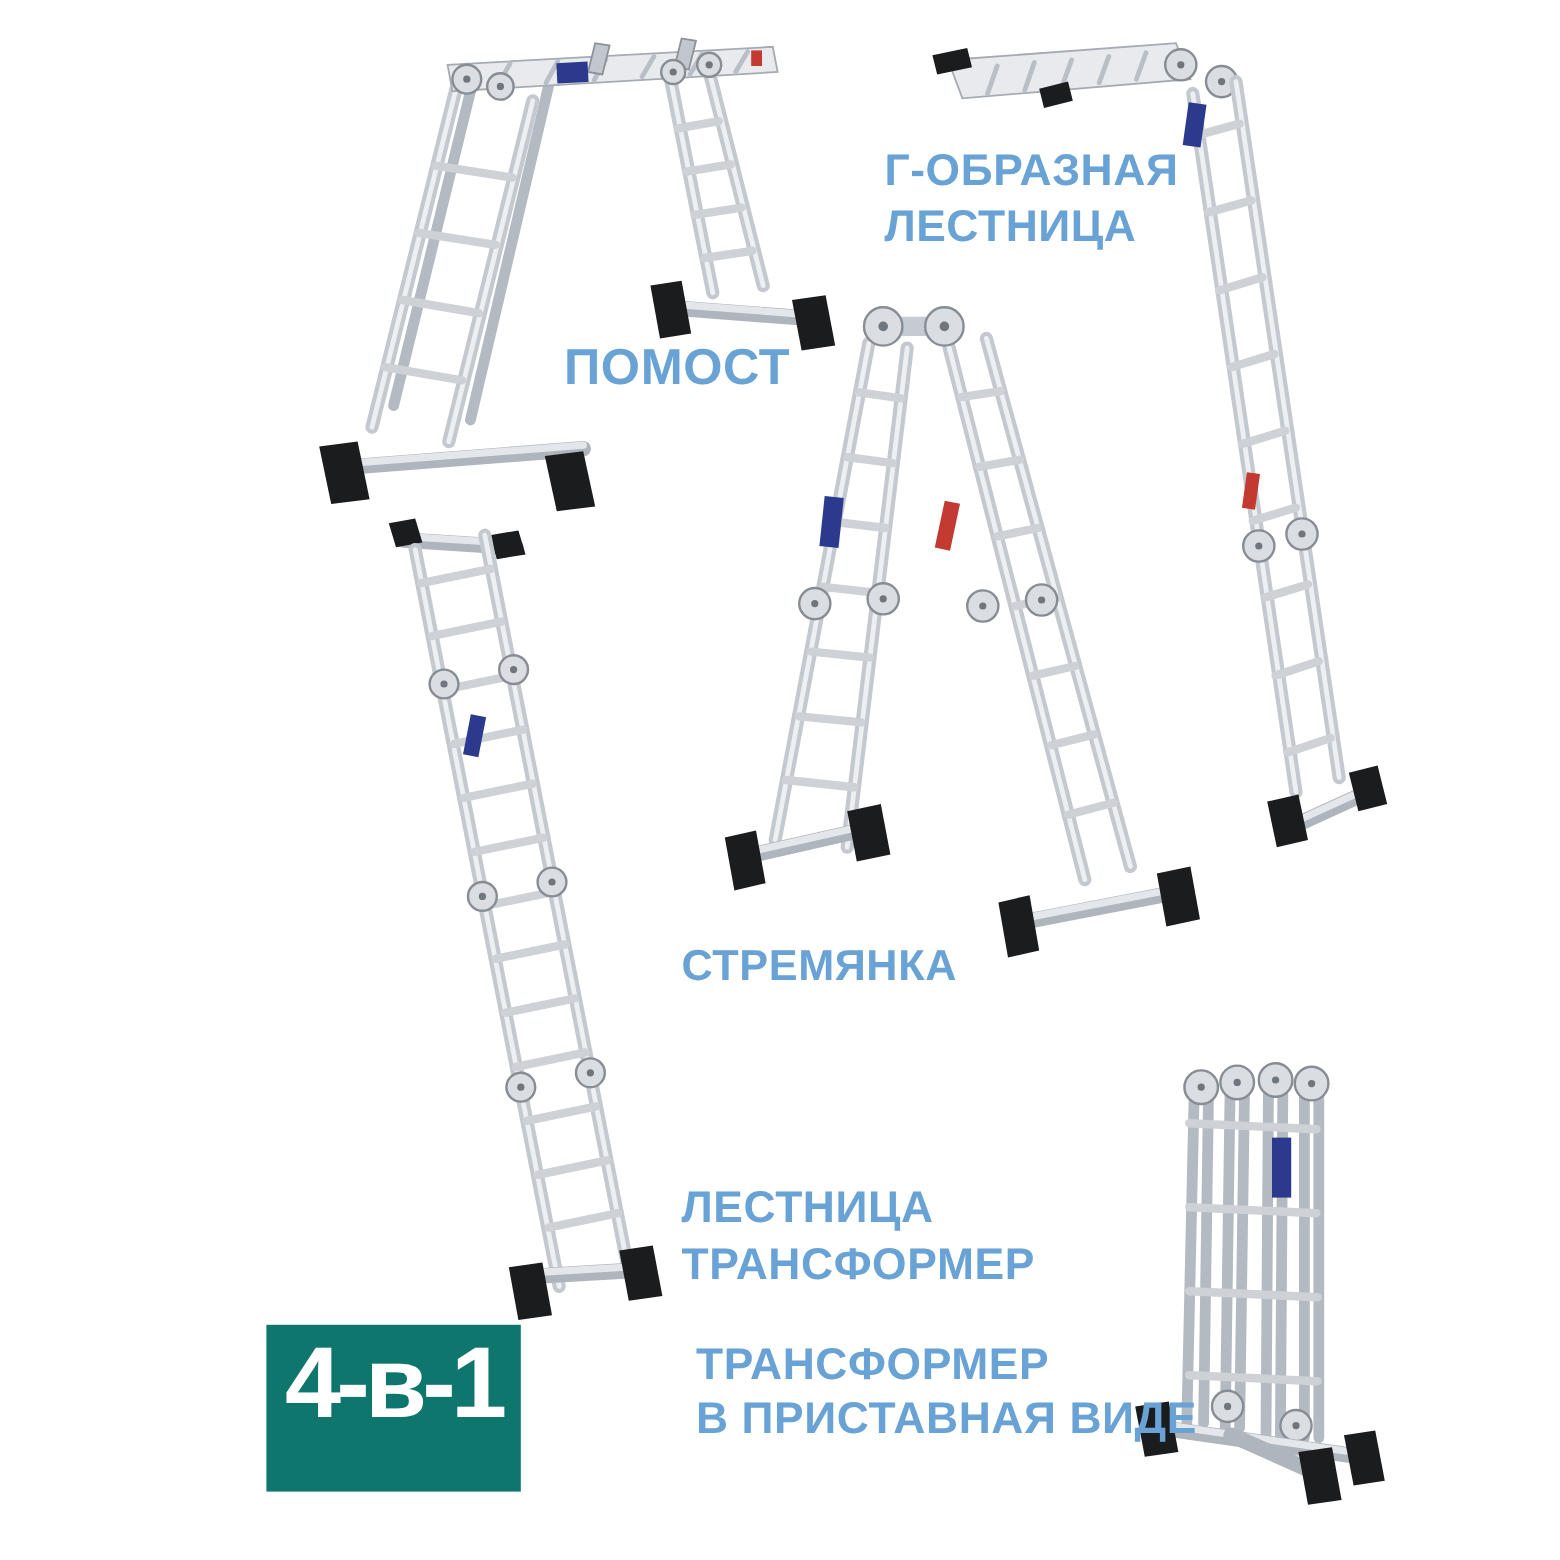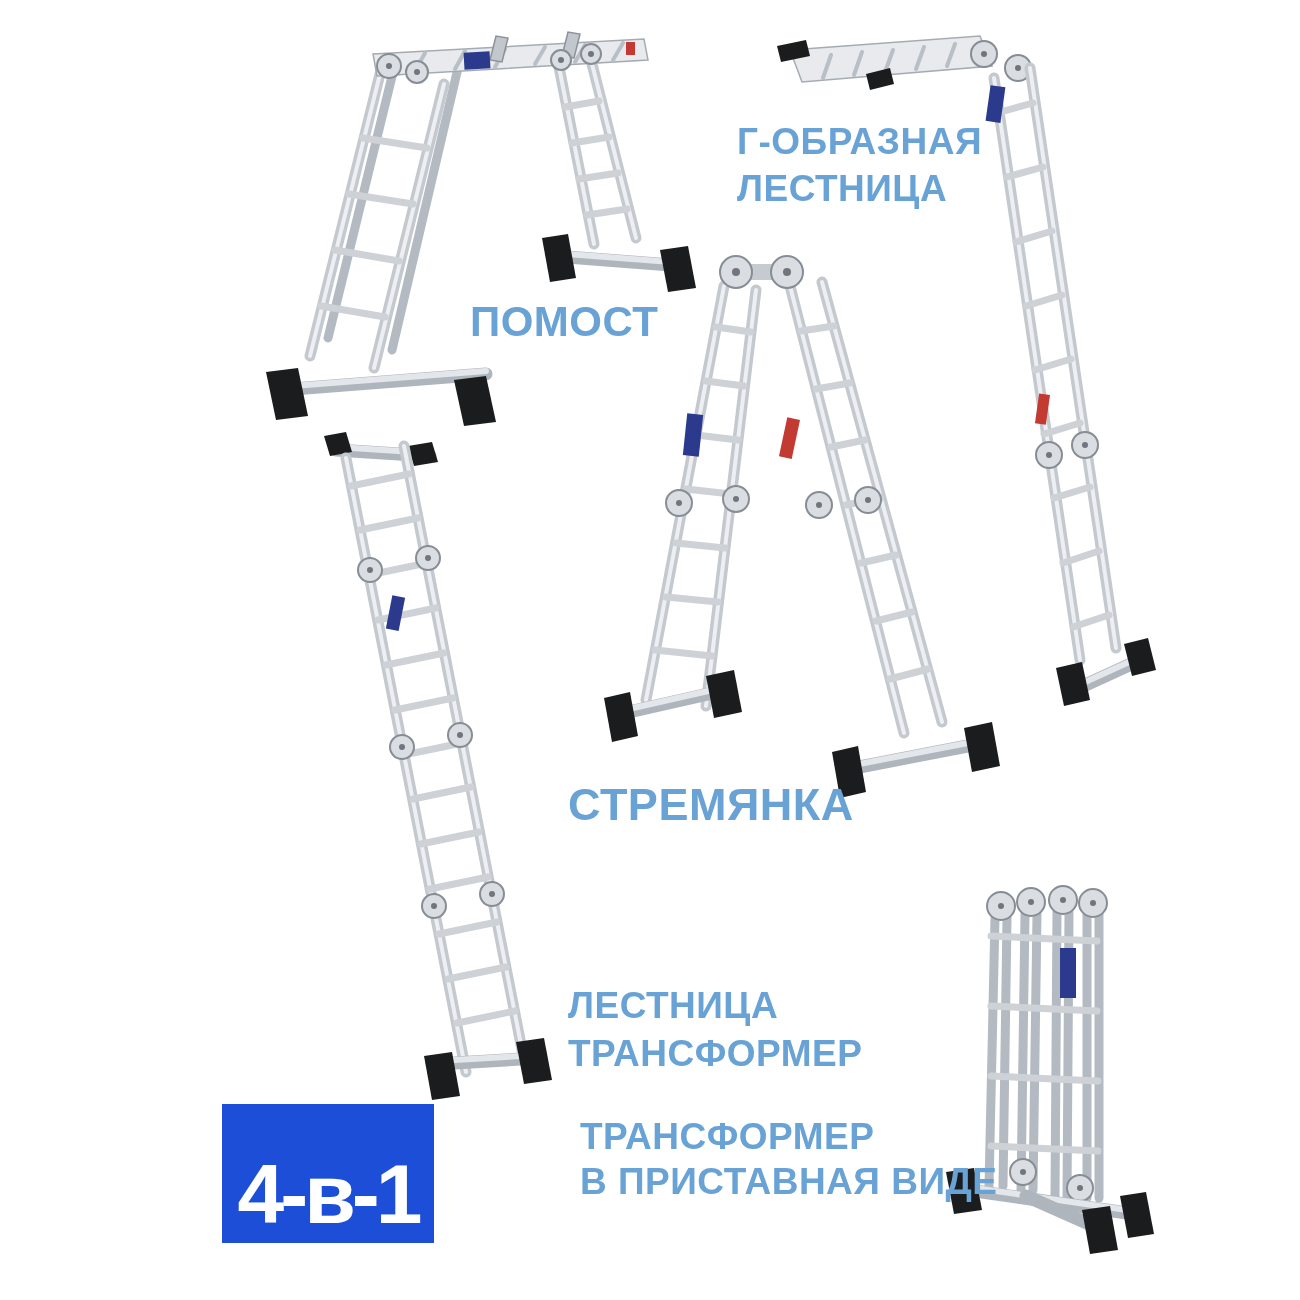--- a/index.html
+++ b/index.html
@@ -26,28 +26,28 @@
   .tab   {fill:#C2C7CD;stroke:#8C929A;stroke-width:1.5}
   .stickb{fill:#2B3A8C}
   .stickr{fill:#C23A32}
 
   
   .lbl{
     position:absolute;color:#69A2D4;font-weight:bold;
     letter-spacing:0.5px;white-space:nowrap;
   }
   .lbl-l-shape    {left:697px;top:118px;font-size:37px;line-height:47px;}
-  .lbl-platform   {left:430px;top:300px;font-size:42px;line-height:44px;}
-  .lbl-stepladder {left:528px;top:783px;font-size:45px;line-height:44px;}
+  .lbl-platform   {left:430px;top:284px;font-size:42px;line-height:44px;}
+  .lbl-stepladder {left:528px;top:783px;font-size:36px;line-height:44px;}
   .lbl-leaning    {left:528px;top:982px;font-size:37px;line-height:48px;}
   .lbl-folded     {left:540px;top:1114px;font-size:37px;line-height:45px;}
 
   .badge{
     position:absolute;left:182px;top:1104px;width:212px;height:139px;
-    background:#1d4ed8;color:#ffffff;display:flex;align-items:flex-end;justify-content:center;
+    background:#0f766e;color:#ffffff;display:flex;align-items:flex-start;justify-content:center;
     font-weight:bold;font-size:84px;letter-spacing:-4px;
   }
 </style>
 </head>
 <body>
 
 <div id="stage">
 
 <svg width="1300" height="1300" viewBox="0 0 1300 1300">
 

